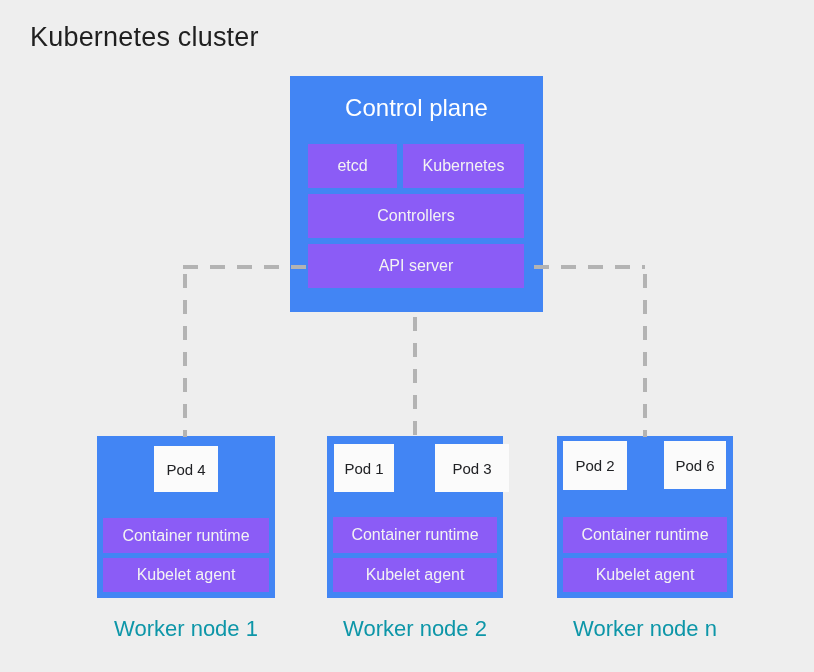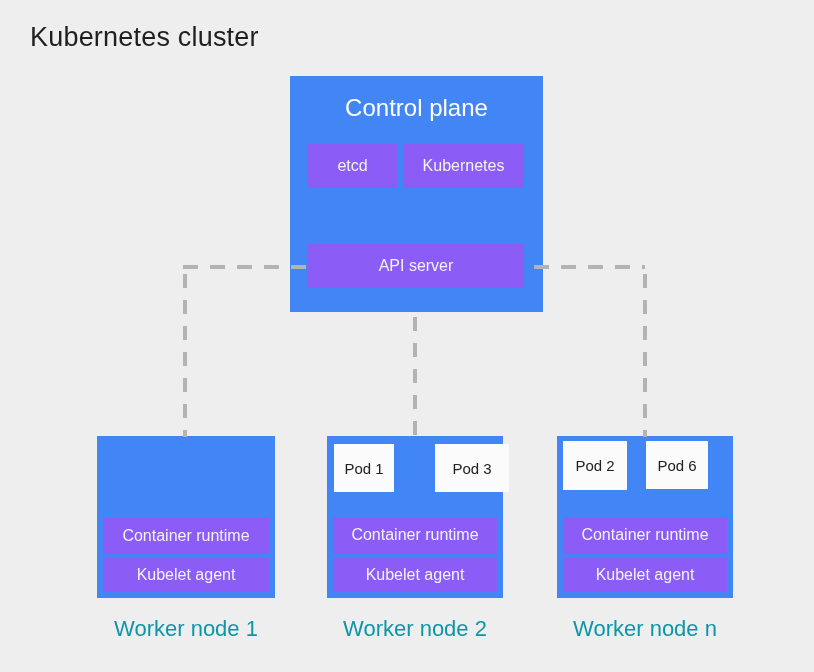--- a/index.html
+++ b/index.html
@@ -94,21 +94,21 @@
   
   #node2   { left: 327px; top: 436px; width: 176px; height: 162px; }
   #n2-pod0 { left: 334px; top: 444px; width: 60px;  height: 48px; }
   #n2-pod1 { left: 435px; top: 444px; width: 74px;  height: 48px; }
   #n2-rt   { left: 333px; top: 517px; width: 164px; height: 36px; }
   #n2-ka   { left: 333px; top: 558px; width: 164px; height: 34px; }
   #label2  { left: 327px; width: 176px; }
   
   #node3   { left: 557px; top: 436px; width: 176px; height: 162px; }
   #n3-pod0 { left: 563px; top: 441px; width: 64px;  height: 49px; }
-  #n3-pod1 { left: 646px; top: 441px; width: 62px;  height: 48px; }
+  #n3-pod1 { left: 664px; top: 441px; width: 62px;  height: 48px; }
   #n3-rt   { left: 563px; top: 517px; width: 164px; height: 36px; }
   #n3-ka   { left: 563px; top: 558px; width: 164px; height: 34px; }
   #label3  { left: 557px; width: 176px; }
 </style>
 </head>
 <body>
 
 <div class="canvas">
 
   <div class="page-title">Kubernetes cluster</div>
@@ -124,22 +124,24 @@
     <g stroke="#b3b3b3" stroke-width="4" fill="none">
       <line x1="183" y1="267" x2="645" y2="267" stroke-dasharray="15 12"></line>
       <line x1="185" y1="274" x2="185" y2="437" stroke-dasharray="14 12"></line>
       <line x1="415" y1="317" x2="415" y2="437" stroke-dasharray="14 12"></line>
       <line x1="645" y1="274" x2="645" y2="437" stroke-dasharray="14 12"></line>
     </g>
   </svg>
 
   <div class="gray-box" id="cp-etcd">etcd</div>
   <div class="gray-box" id="cp-scheduler">Kubernetes</div>
+  <div class="gray-box" id="cp-controllers">Controllers</div>
   <div class="gray-box" id="cp-apiserver">API server</div>
 
+  <div class="pod-box" id="n1-pod0">Pod 4</div>
   <div class="gray-box" id="n1-rt">Container runtime</div>
   <div class="gray-box" id="n1-ka">Kubelet agent</div>
   <div class="worker-label" id="label1">Worker node 1</div>
 
   <div class="pod-box" id="n2-pod0">Pod 1</div>
   <div class="pod-box" id="n2-pod1">Pod 3</div>
   <div class="gray-box" id="n2-rt">Container runtime</div>
   <div class="gray-box" id="n2-ka">Kubelet agent</div>
   <div class="worker-label" id="label2">Worker node 2</div>
 

